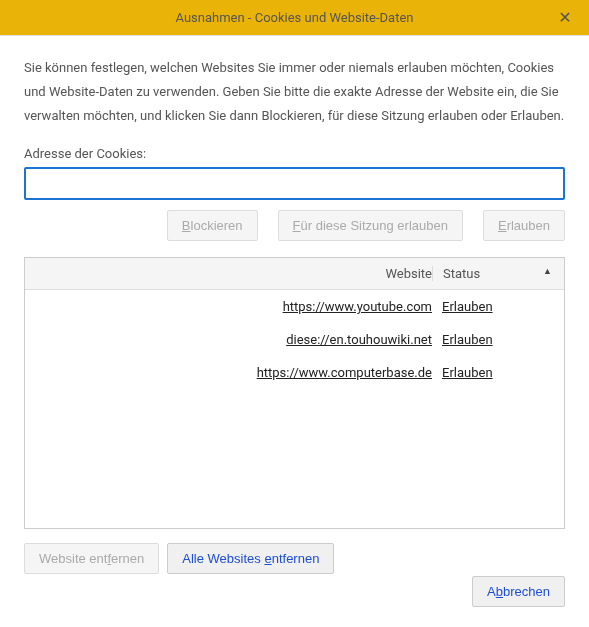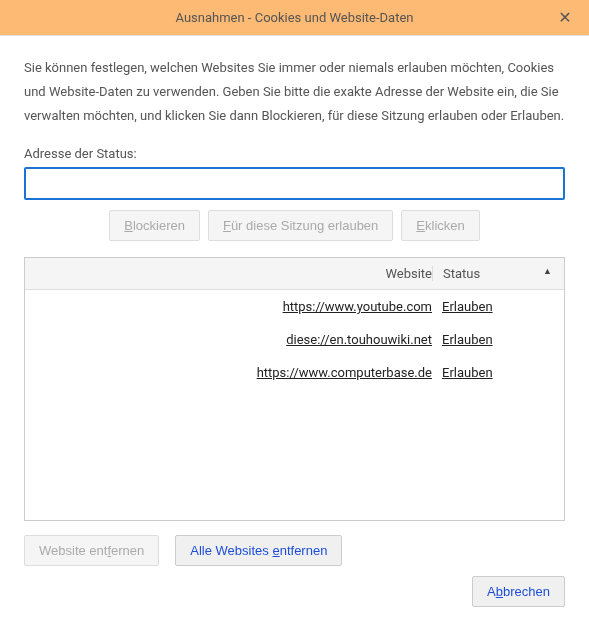--- a/index.html
+++ b/index.html
@@ -24,21 +24,21 @@
       flex-direction: column;
       box-shadow: 0 0 8px rgba(0,0,0,0.2);
     }
     .titlebar {
       display: flex;
       align-items: center;
       justify-content: center;
       position: relative;
       padding: 10px 16px;
       border-bottom: 1px solid #e0e0e0;
-      background: #fdba74;
+      background: #eab308;
     }
     .titlebar-title {
       font-size: 13px;
       color: #555;
     }
     .close-btn {
       position: absolute;
       right: 12px;
       top: 50%;
       transform: translateY(-50%);
@@ -73,22 +73,22 @@
       width: 100%;
       padding: 7px 8px;
       border: 2px solid #1a74d6;
       border-radius: 2px;
       font-size: 13px;
       outline: none;
       margin-bottom: 10px;
     }
     .action-row {
       display: flex;
-      justify-content: center;
-      gap: 8px;
+      justify-content: flex-end;
+      gap: 20px;
       margin-bottom: 16px;
     }
     .btn {
       padding: 7px 14px;
       border: 1px solid #ccc;
       background: #f0f0f0;
       color: #1d4ed8;
       font-size: 13px;
       cursor: pointer;
       border-radius: 2px;
@@ -140,60 +140,60 @@
       padding: 9px 12px;
       color: #222;
       cursor: default;
       text-decoration: underline;
     }
     .trow .col-status {
       border-left: none;
     }
     .bottom-left {
       display: flex;
-      gap: 16px;
+      gap: 8px;
       margin-top: 14px;
     }
     .bottom-right {
       display: flex;
       justify-content: flex-end;
       gap: 20px;
-      margin-top: 10px;
+      margin-top: 2px;
       padding-bottom: 4px;
     }
   </style>
 </head>
 <body>
 
 <div class="dialog">
 
   <div class="titlebar">
     <span class="titlebar-title">Ausnahmen - Cookies und Website-Daten</span>
     <button class="close-btn">
       <span>✕</span>
     </button>
   </div>
 
   <div class="content">
 
     <p class="description">Sie können festlegen, welchen Websites Sie immer oder niemals erlauben möchten, Cookies und Website-Daten zu verwenden. Geben Sie bitte die exakte Adresse der Website ein, die Sie verwalten möchten, und klicken Sie dann Blockieren, für diese Sitzung erlauben oder Erlauben.</p>
 
-    <label class="field-label">Adresse der Status:</label>
+    <label class="field-label">Adresse der Cookies:</label>
 
     <input type="text" class="url-input" value="" style="">
 
     <div class="action-row">
       <button class="btn" disabled="">
         <span></span><span class="mnemonic">B</span><span>lockieren</span>
       </button>
       <button class="btn" disabled="">
         <span></span><span class="mnemonic">F</span><span>ür diese Sitzung erlauben</span>
       </button>
       <button class="btn" disabled="">
-        <span></span><span class="mnemonic">E</span><span>klicken</span>
+        <span></span><span class="mnemonic">E</span><span>rlauben</span>
       </button>
     </div>
 
     <div class="table-wrap">
       <div class="thead">
         <div class="col-website">Website</div>
         <div class="col-status">
           <span>Status</span>
           <span class="sort-indicator">▲</span>
         </div>

